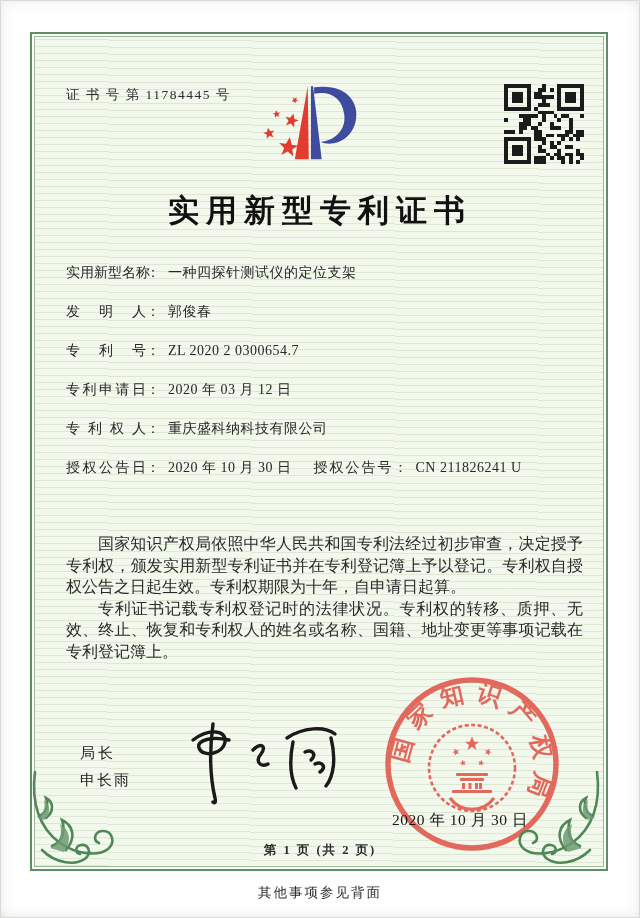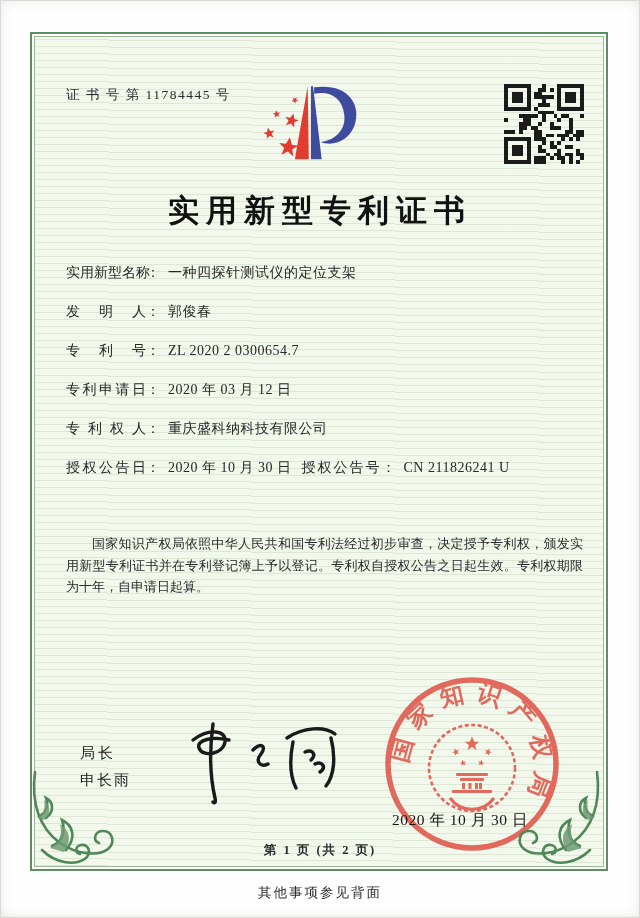--- a/index.html
+++ b/index.html
@@ -20,22 +20,22 @@
     background-image:repeating-linear-gradient(0.4deg, rgba(140,175,125,.22) 0 1px, transparent 1px 7px);
   }
   .abs{position:absolute;}
   .cert-no{left:66px;top:86px;font-size:13.5px;letter-spacing:1.5px;color:#2b2b2b;}
   .title{left:0;top:190px;width:640px;text-align:center;font-size:31px;font-weight:bold;letter-spacing:7px;color:#111;}
   .fields{left:66px;top:263px;width:520px;font-size:14px;color:#272727;}
   .field{height:39px;line-height:20px;white-space:nowrap;}
   .flabel{display:inline-block;width:80px;text-align:justify;text-align-last:justify;vertical-align:top;}
   .fcolon{display:inline-block;margin-right:8px;}
   .fvalue{letter-spacing:.5px;text-align:center;}
-  .flabel2{margin-left:10px;letter-spacing:2px;}
-  .paras{left:66px;top:533px;width:517px;font-size:13px;line-height:21.5px;color:#2a2a2a;text-align:justify;}
+  .flabel2{margin-left:22px;letter-spacing:2px;}
+  .paras{left:66px;top:533px;width:517px;font-size:16px;line-height:21.5px;color:#2a2a2a;text-align:justify;}
   .paras p{margin:0;text-indent:2em;}
   .director-title{left:80px;top:744px;font-size:15px;letter-spacing:3px;color:#1d1d1d;}
   .director-name{left:80px;top:771px;font-size:15px;letter-spacing:2px;color:#1d1d1d;}
   .signature{left:175px;top:714px;}
   .seal{left:374px;top:676px;}
   .seal-date{left:392px;top:810px;font-size:15.5px;color:#161616;letter-spacing:.5px;}
   .page-num{left:0;top:842px;width:640px;text-align:center;font-size:12.5px;letter-spacing:2px;color:#2b2b2b;font-weight:bold;}
   .back-note{left:0;top:884px;width:640px;text-align:center;font-size:13.5px;letter-spacing:2px;color:#2b2b2b;}
   .logo{left:242px;top:82px;}
   .qr{left:504px;top:84px;}
@@ -296,20 +296,21 @@
     <div class="field">
       <span class="flabel">专利权人</span><span class="fcolon">：</span><span class="fvalue">重庆盛科纳科技有限公司</span>
     </div>
     <div class="field">
       <span class="flabel">授权公告日</span><span class="fcolon">：</span><span class="fvalue">2020 年 10 月 30 日</span><span class="flabel2">授权公告号</span><span class="fcolon">：</span><span class="fvalue">CN 211826241 U</span>
     </div>
   </div>
 
   <div class="abs paras">
     <p>国家知识产权局依照中华人民共和国专利法经过初步审查，决定授予专利权，颁发实用新型专利证书并在专利登记簿上予以登记。专利权自授权公告之日起生效。专利权期限为十年，自申请日起算。</p>
+    <p>专利证书记载专利权登记时的法律状况。专利权的转移、质押、无效、终止、恢复和专利权人的姓名或名称、国籍、地址变更等事项记载在专利登记簿上。</p>
   </div>
 
   <div class="abs director-title">局长</div>
   <div class="abs director-name">申长雨</div>
 
   <svg class="abs signature" width="180" height="95" viewBox="0 0 180 95">
     <g fill="none" stroke="#1a1a1a" stroke-width="3.4" stroke-linecap="round" stroke-linejoin="round">
       <path d="M38,10 C35,32 34,58 40,84 C41,88 40,90 38,88"></path>
       <path d="M18,26 C34,14 52,16 50,28 C48,40 28,44 24,34 C21,26 38,22 54,26"></path>
       <path d="M78,36 C86,28 92,32 86,40 C80,47 85,54 93,50"></path>

